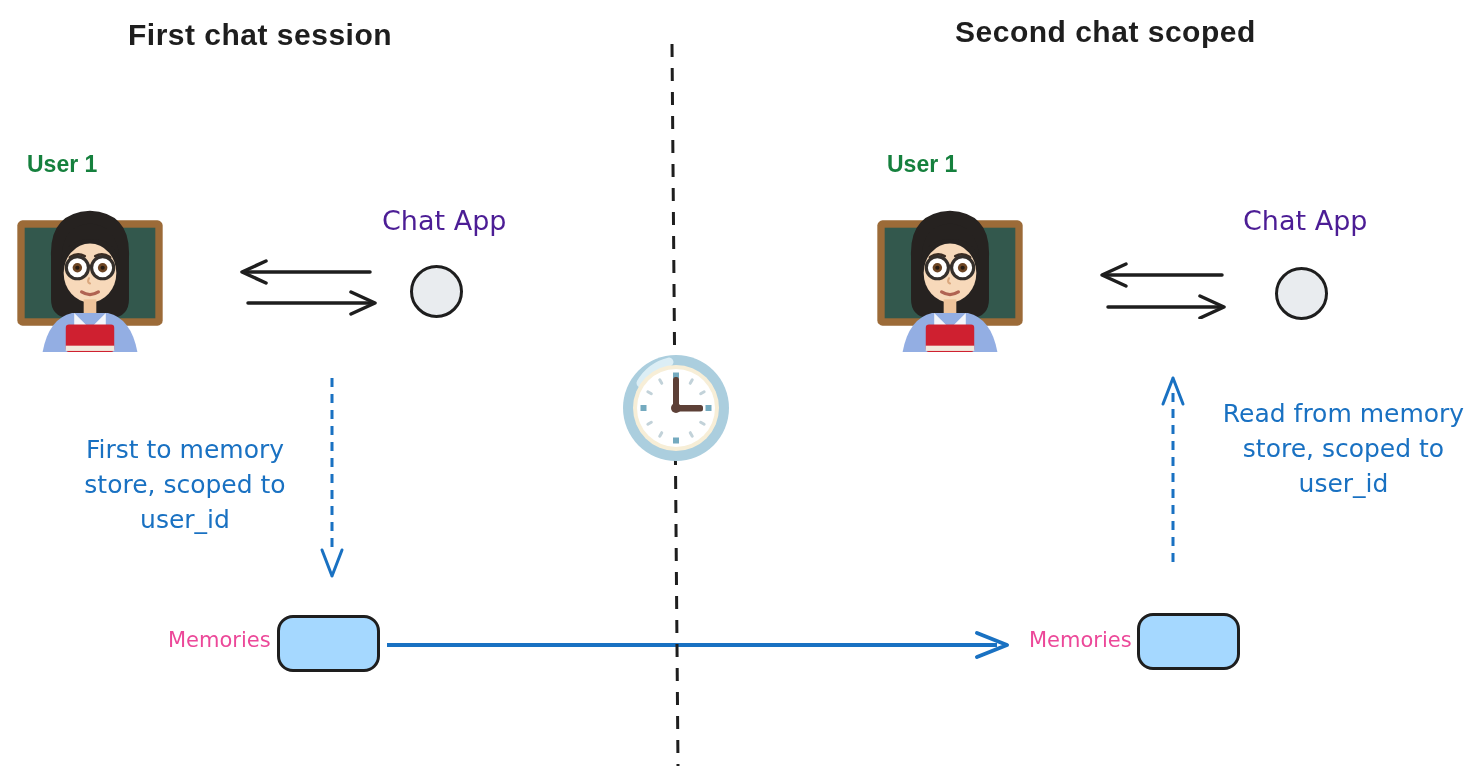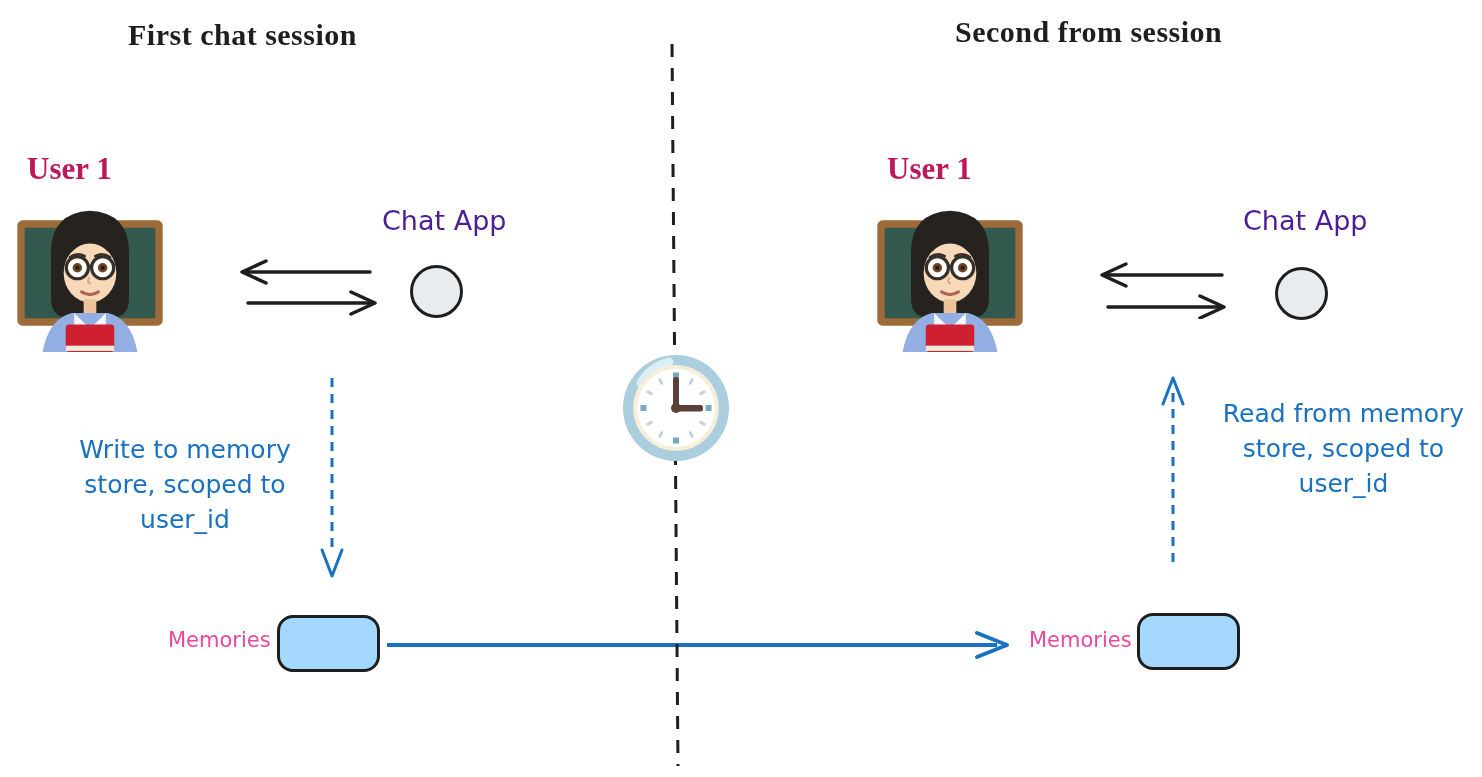--- a/index.html
+++ b/index.html
@@ -4,23 +4,23 @@
 <style>
   html,body{margin:0;padding:0;background:#fff;}
   #canvas{
     position:relative;
     width:1482px;height:777px;
     background:#ffffff;
     overflow:hidden;
     font-family:"DejaVu Sans",sans-serif;
   }
   .abs{position:absolute;}
-  .mono{font-family:Liberation Serif, serif;font-weight:700;}
+  .mono{font-family:Liberation Sans, sans-serif;font-weight:700;}
   .session-title{font-size:30px;color:#1e1e1e;white-space:nowrap;letter-spacing:0.5px;}
-  .user-label{font-size:31px;color:#be185d;white-space:nowrap;}
+  .user-label{font-size:23px;color:#15803d;white-space:nowrap;}
   .app-label{font-size:27px;color:#4c1d95;white-space:nowrap;}
   .note{color:#1971c2;font-size:25px;line-height:35px;text-align:center;white-space:pre-line;}
   .mem-label{color:#ec4899;font-size:21px;white-space:nowrap;}
   .app-circle{
     width:53px;height:53px;box-sizing:border-box;
     border:3px solid #1e1e1e;border-radius:50%;
     background:#e9ecef;
   }
   .mem-box{
     width:103px;height:57px;box-sizing:border-box;
@@ -127,34 +127,34 @@
       <path d="M16 47 L141 47"></path>
       <path d="M119 36 L143 47 L119 58"></path>
     </g>
   </svg>
 
   <svg class="abs" style="left:317px;top:376px" width="30" height="204" viewBox="0 0 30 204">
     <line x1="15" y1="2" x2="15" y2="176" stroke="#1971c2" stroke-width="3" stroke-dasharray="9 7"></line>
     <path d="M5 174 L15 200 M25 174 L15 200" stroke="#1971c2" stroke-width="3" fill="none" stroke-linecap="round"></path>
   </svg>
 
-  <div class="abs note" style="left:35px;top:432px;width:300px">Write to memory
+  <div class="abs note" style="left:35px;top:432px;width:300px">First to memory
 store, scoped to
 user_id</div>
 
   <div class="abs mem-label" style="left:168px;top:628px">Memories</div>
 
   <div class="abs mem-box" style="left:277px;top:615px"></div>
 
   <svg class="abs" style="left:385px;top:629px;z-index:1" width="628" height="32" viewBox="0 0 628 32">
     <line x1="2" y1="16" x2="612" y2="16" stroke="#1971c2" stroke-width="4"></line>
     <path d="M592 4 L622 16 L592 28" stroke="#1971c2" stroke-width="4" fill="none" stroke-linecap="round" stroke-linejoin="round"></path>
   </svg>
 
-  <div class="abs mono session-title" style="left:955px;top:15px">Second from session</div>
+  <div class="abs mono session-title" style="left:955px;top:15px">Second chat scoped</div>
 
   <div class="abs mono user-label" style="left:887px;top:151px">User 1</div>
 
   <svg class="abs" style="left:871px;top:194px" width="158" height="158" viewBox="0 0 150 150">
     <use href="#sym-teacher"></use>
   </svg>
 
   <div class="abs app-label" style="left:1243px;top:205px">Chat App</div>
 
   <div class="abs app-circle" style="left:1275px;top:267px"></div>

